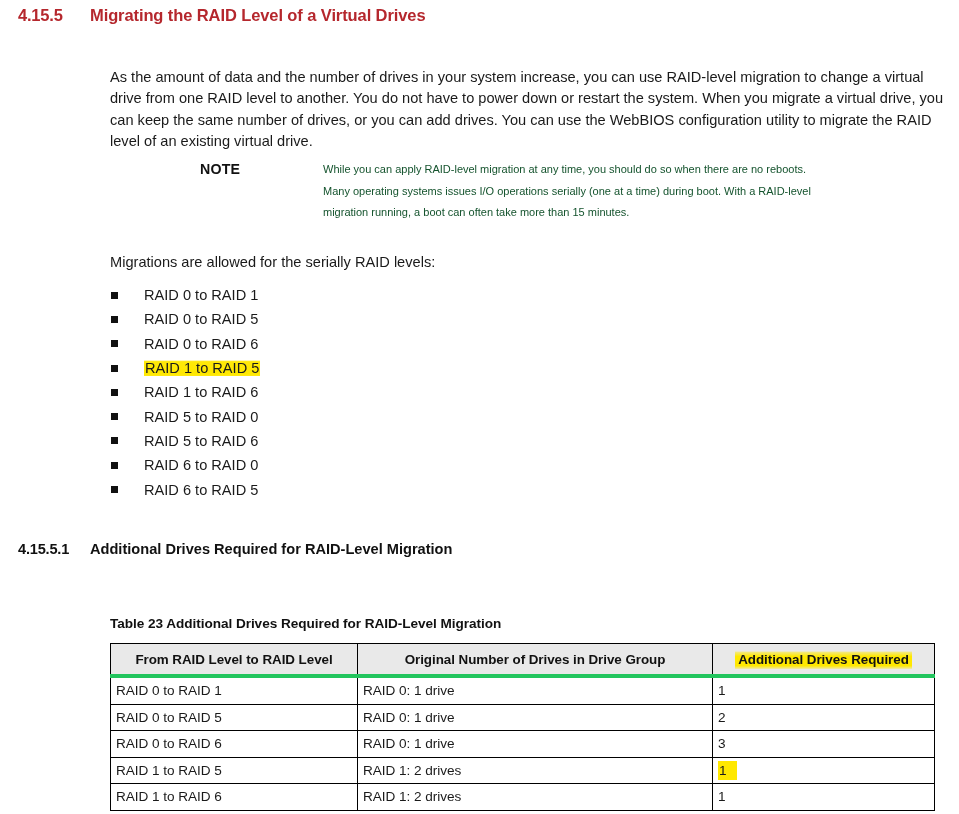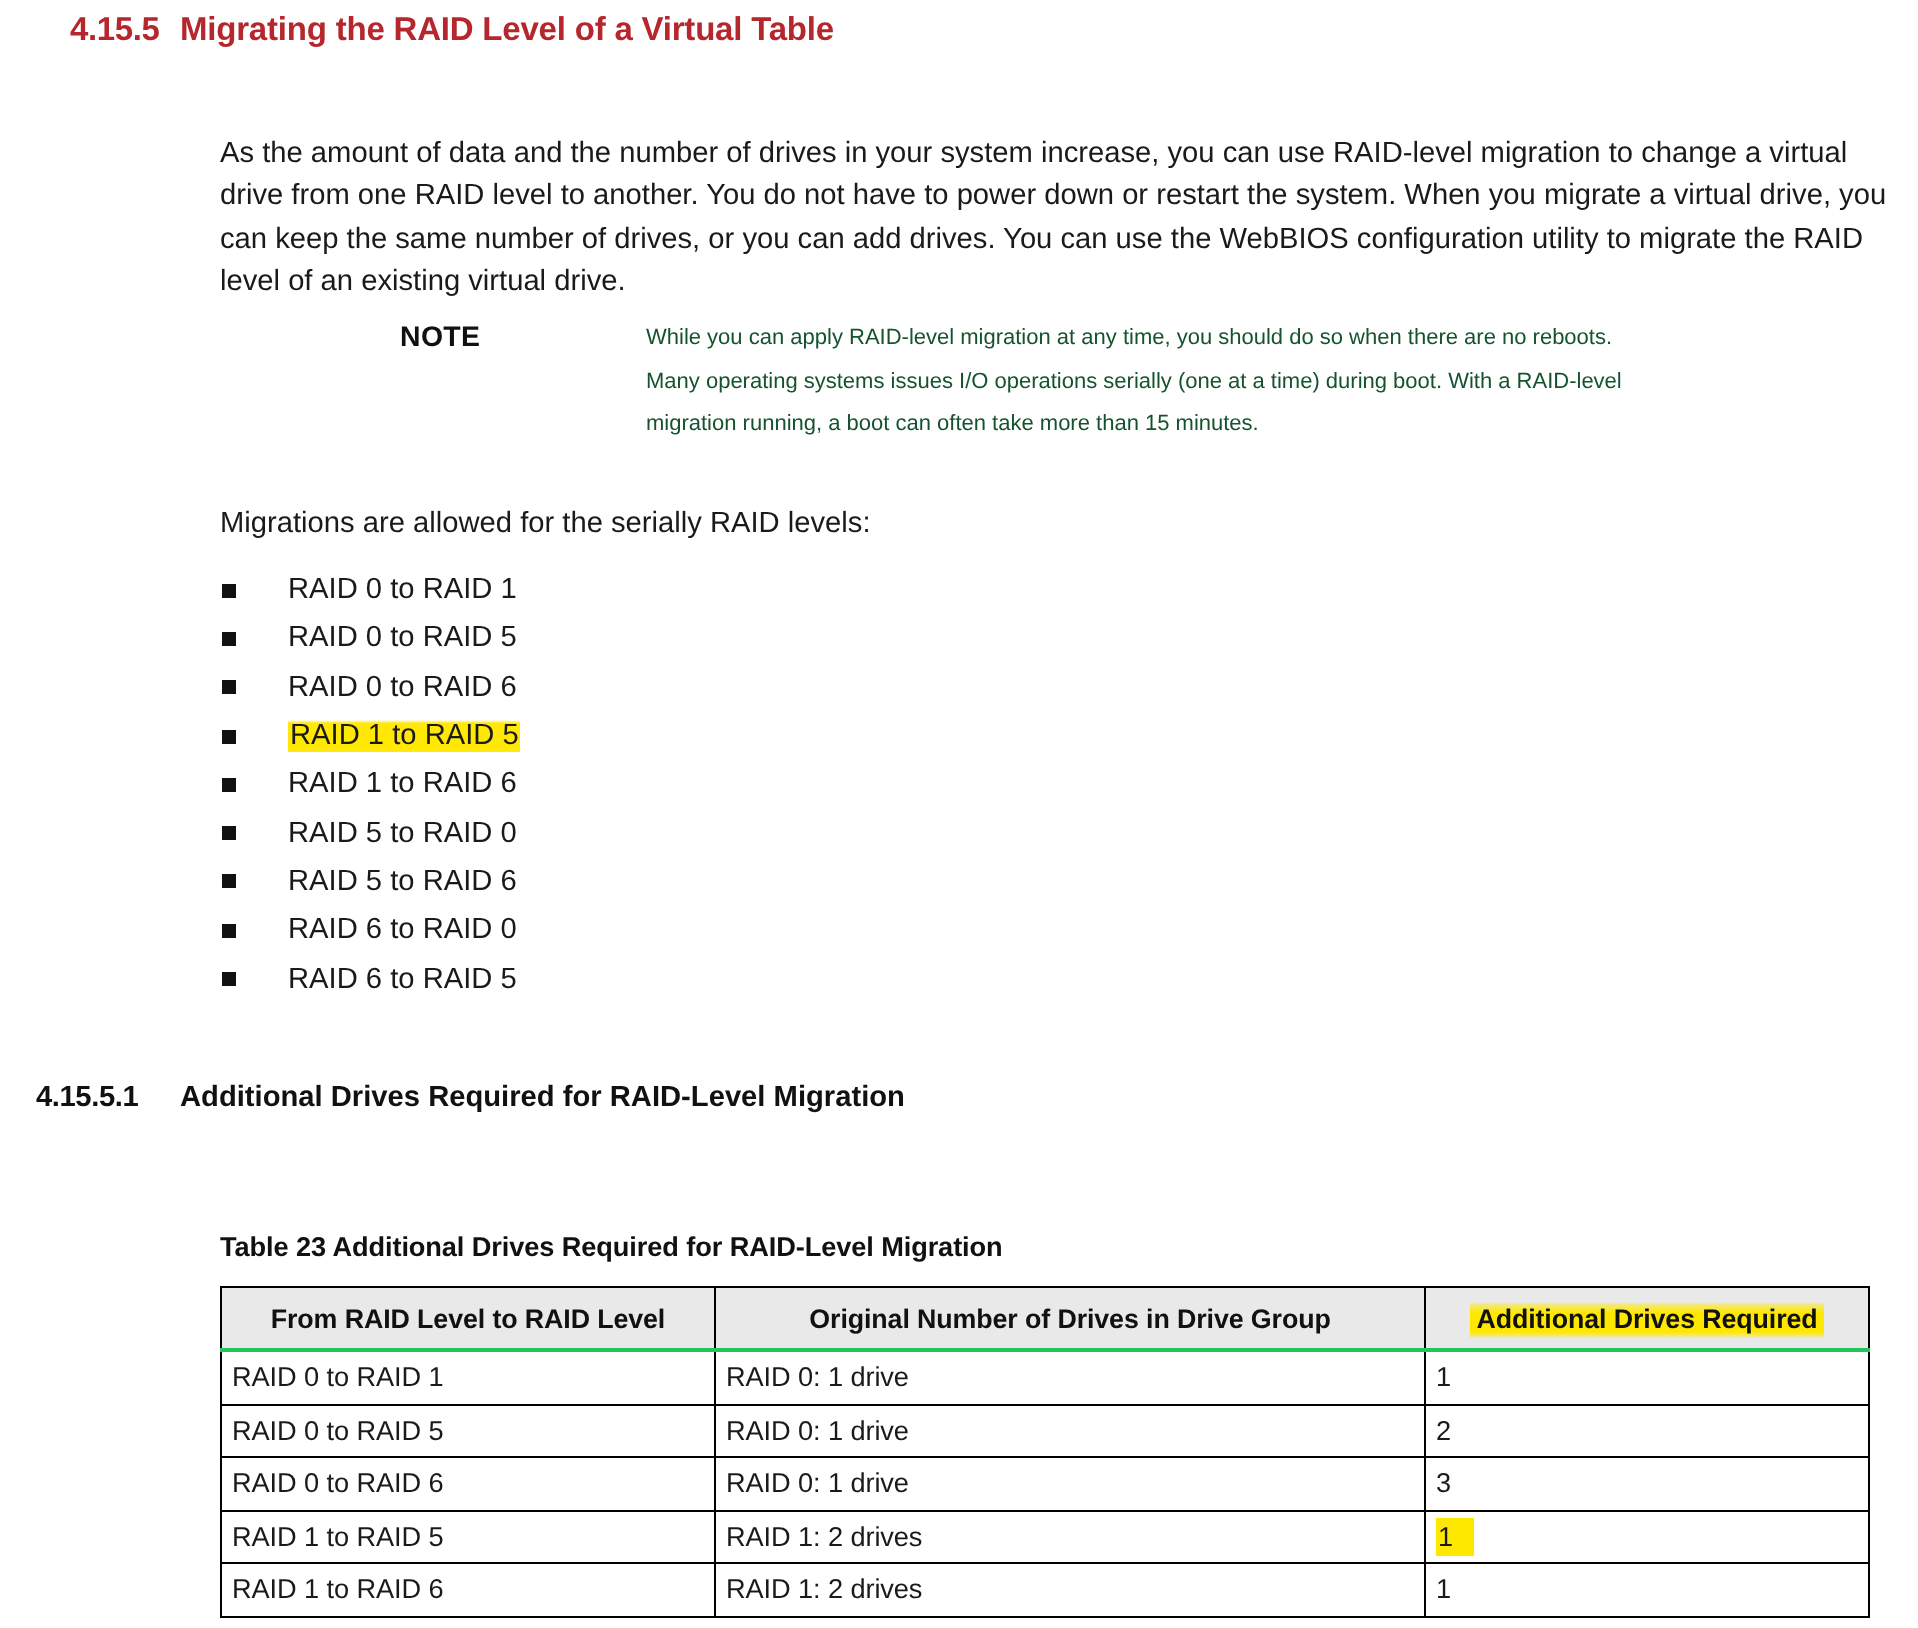--- a/index.html
+++ b/index.html
@@ -26,21 +26,21 @@
   .sec-head {
     position: absolute;
     left: 0;
     top: 6px;
     width: 959px;
     display: flex;
     align-items: baseline;
   }
   .sec-num {
     width: 90px;
-    padding-left: 35px;
+    padding-left: 18px;
     box-sizing: border-box;
     font-size: 16.5px;
     font-weight: bold;
     color: #b5272d;
     letter-spacing: -0.2px;
   }
   .sec-title {
     font-size: 16.5px;
     font-weight: bold;
     color: #b5272d;
@@ -201,21 +201,21 @@
     border: 1px solid #000000;
     vertical-align: middle;
   }
   table.drives thead th {
     background: #e9e9e9;
     font-size: 13.4px;
     font-weight: bold;
     color: #111111;
     height: 30px;
     padding: 0 6px;
-    border-bottom: 2px solid #22c55e;
+    border-bottom: 4px solid #22c55e;
     letter-spacing: -0.05px;
   }
   table.drives tbody td {
     height: 25.5px;
     padding: 0 0 0 5px;
     font-size: 13.6px;
     color: #1a1a1a;
     white-space: nowrap;
     letter-spacing: -0.05px;
   }
@@ -240,21 +240,21 @@
     line-height: 19px;
   }
 </style>
 </head>
 <body>
 
 <div class="page">
 
   <div class="sec-head">
     <span class="sec-num">4.15.5</span>
-    <span class="sec-title">Migrating the RAID Level of a Virtual Table</span>
+    <span class="sec-title">Migrating the RAID Level of a Virtual Drives</span>
   </div>
 
   <p class="intro">As the amount of data and the number of drives in your system increase, you can use RAID-level migration to change a virtual drive from one RAID level to another. You do not have to power down or restart the system. When you migrate a virtual drive, you can keep the same number of drives, or you can add drives. You can use the WebBIOS configuration utility to migrate the RAID level of an existing virtual drive.</p>
 
   <div class="note">
     <div class="note-label">NOTE</div>
     <div class="note-body">While you can apply RAID-level migration at any time, you should do so when there are no reboots. Many operating systems issues I/O operations serially (one at a time) during boot. With a RAID-level migration running, a boot can often take more than 15 minutes.</div>
   </div>
 
   <div class="lead-in">Migrations are allowed for the serially RAID levels:</div>

